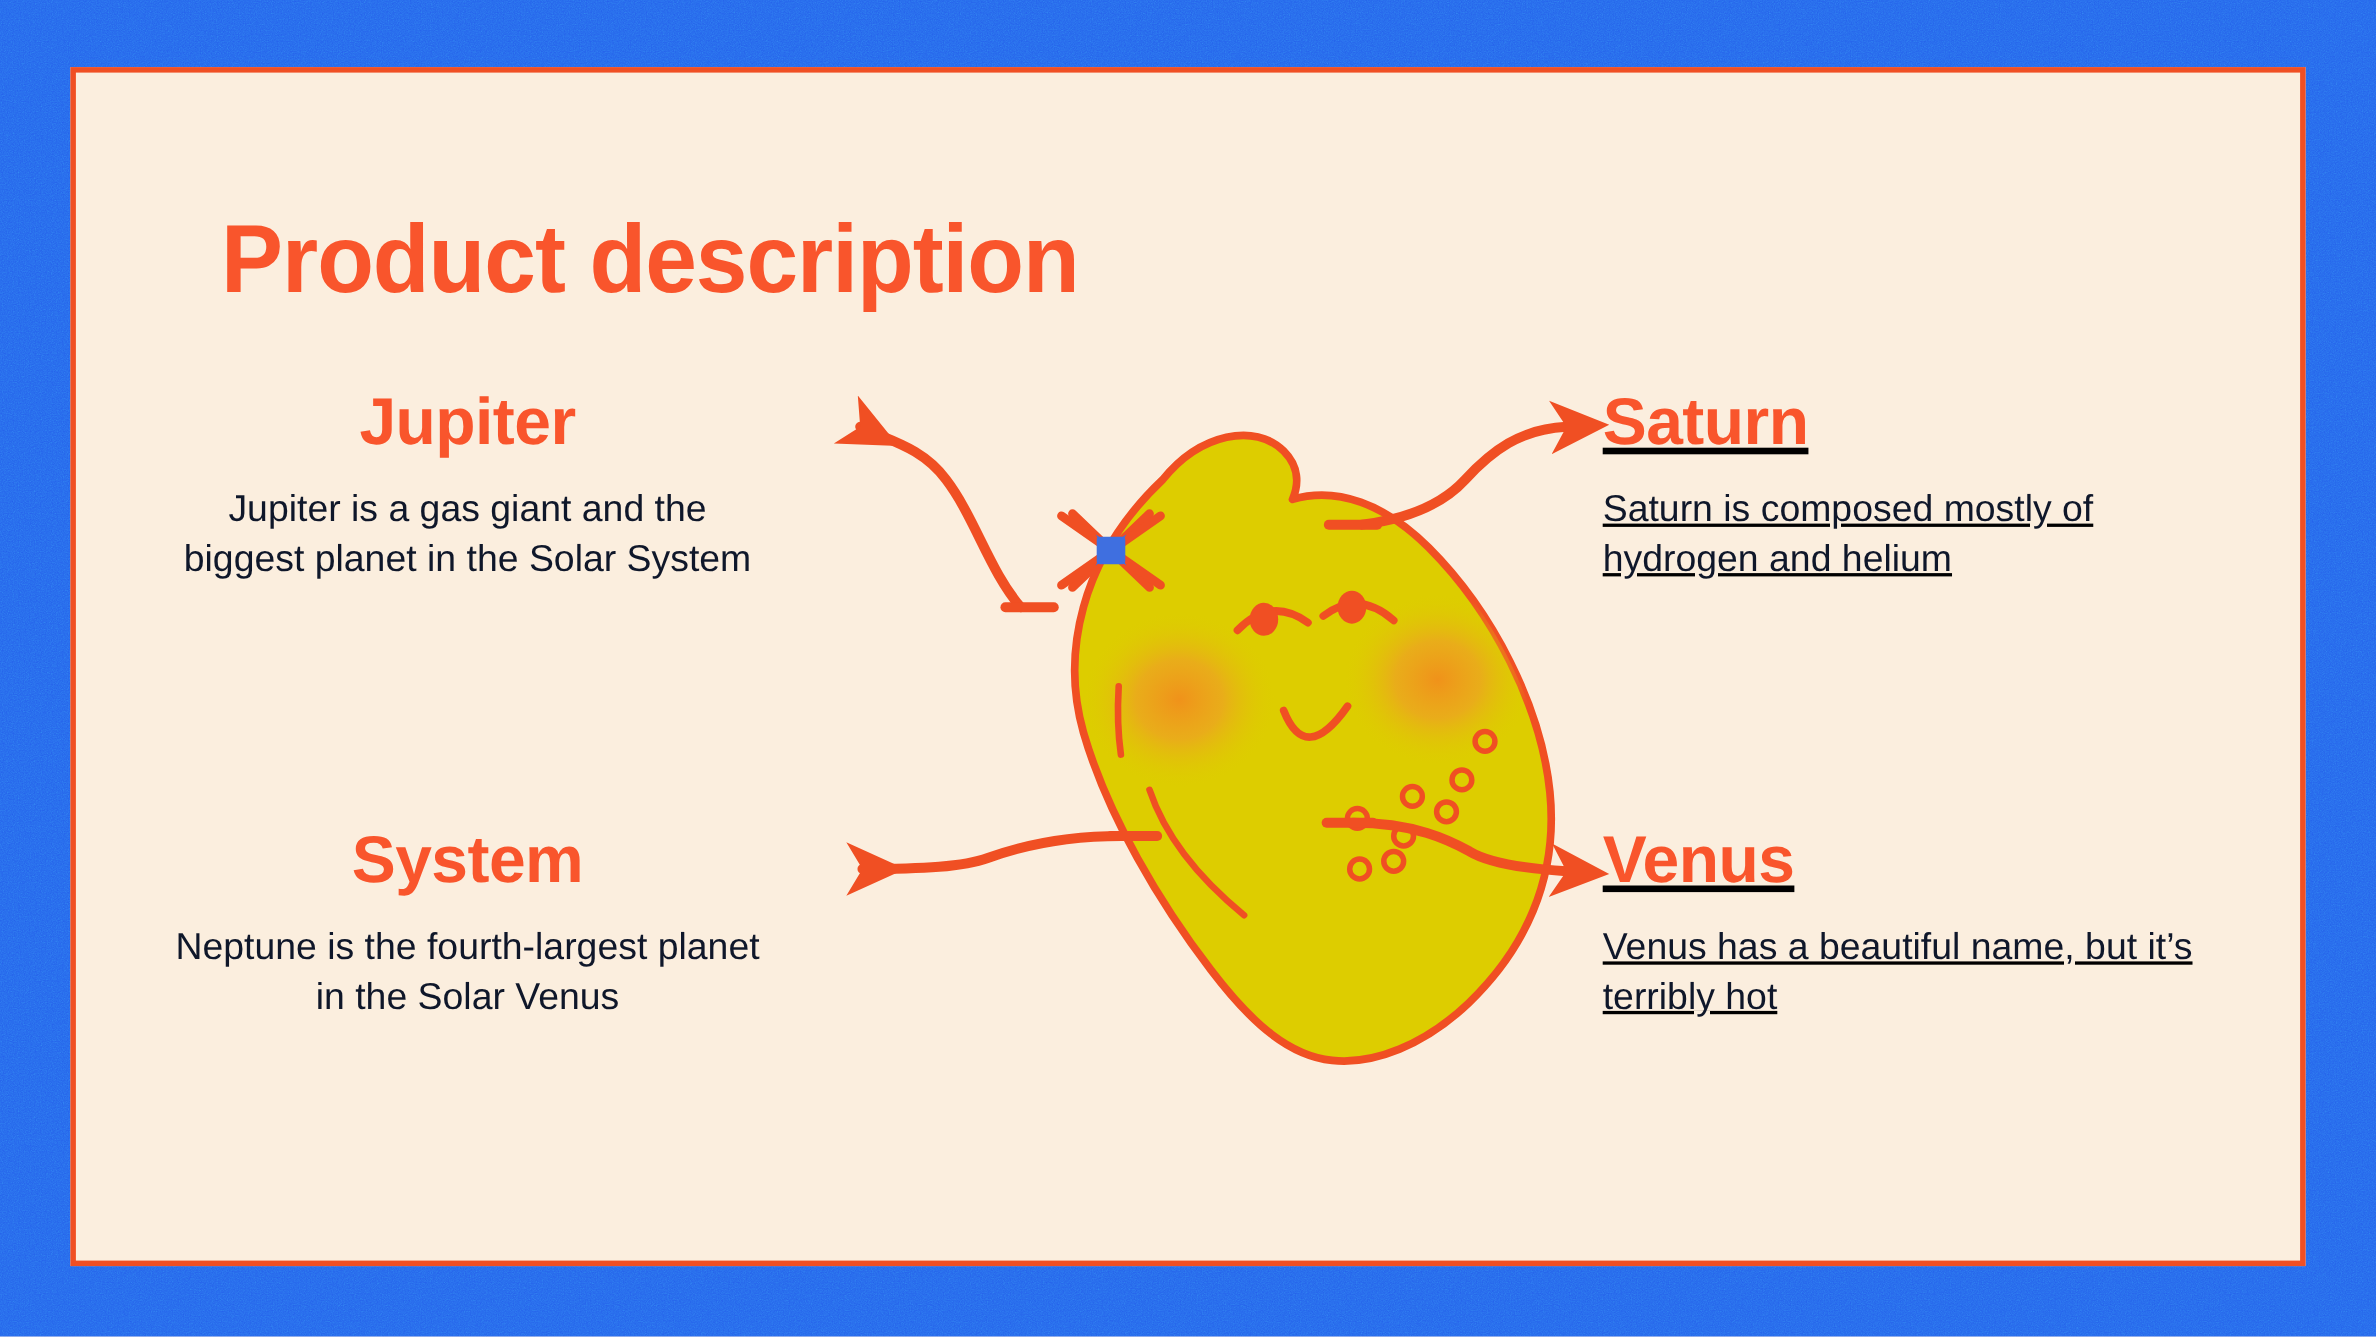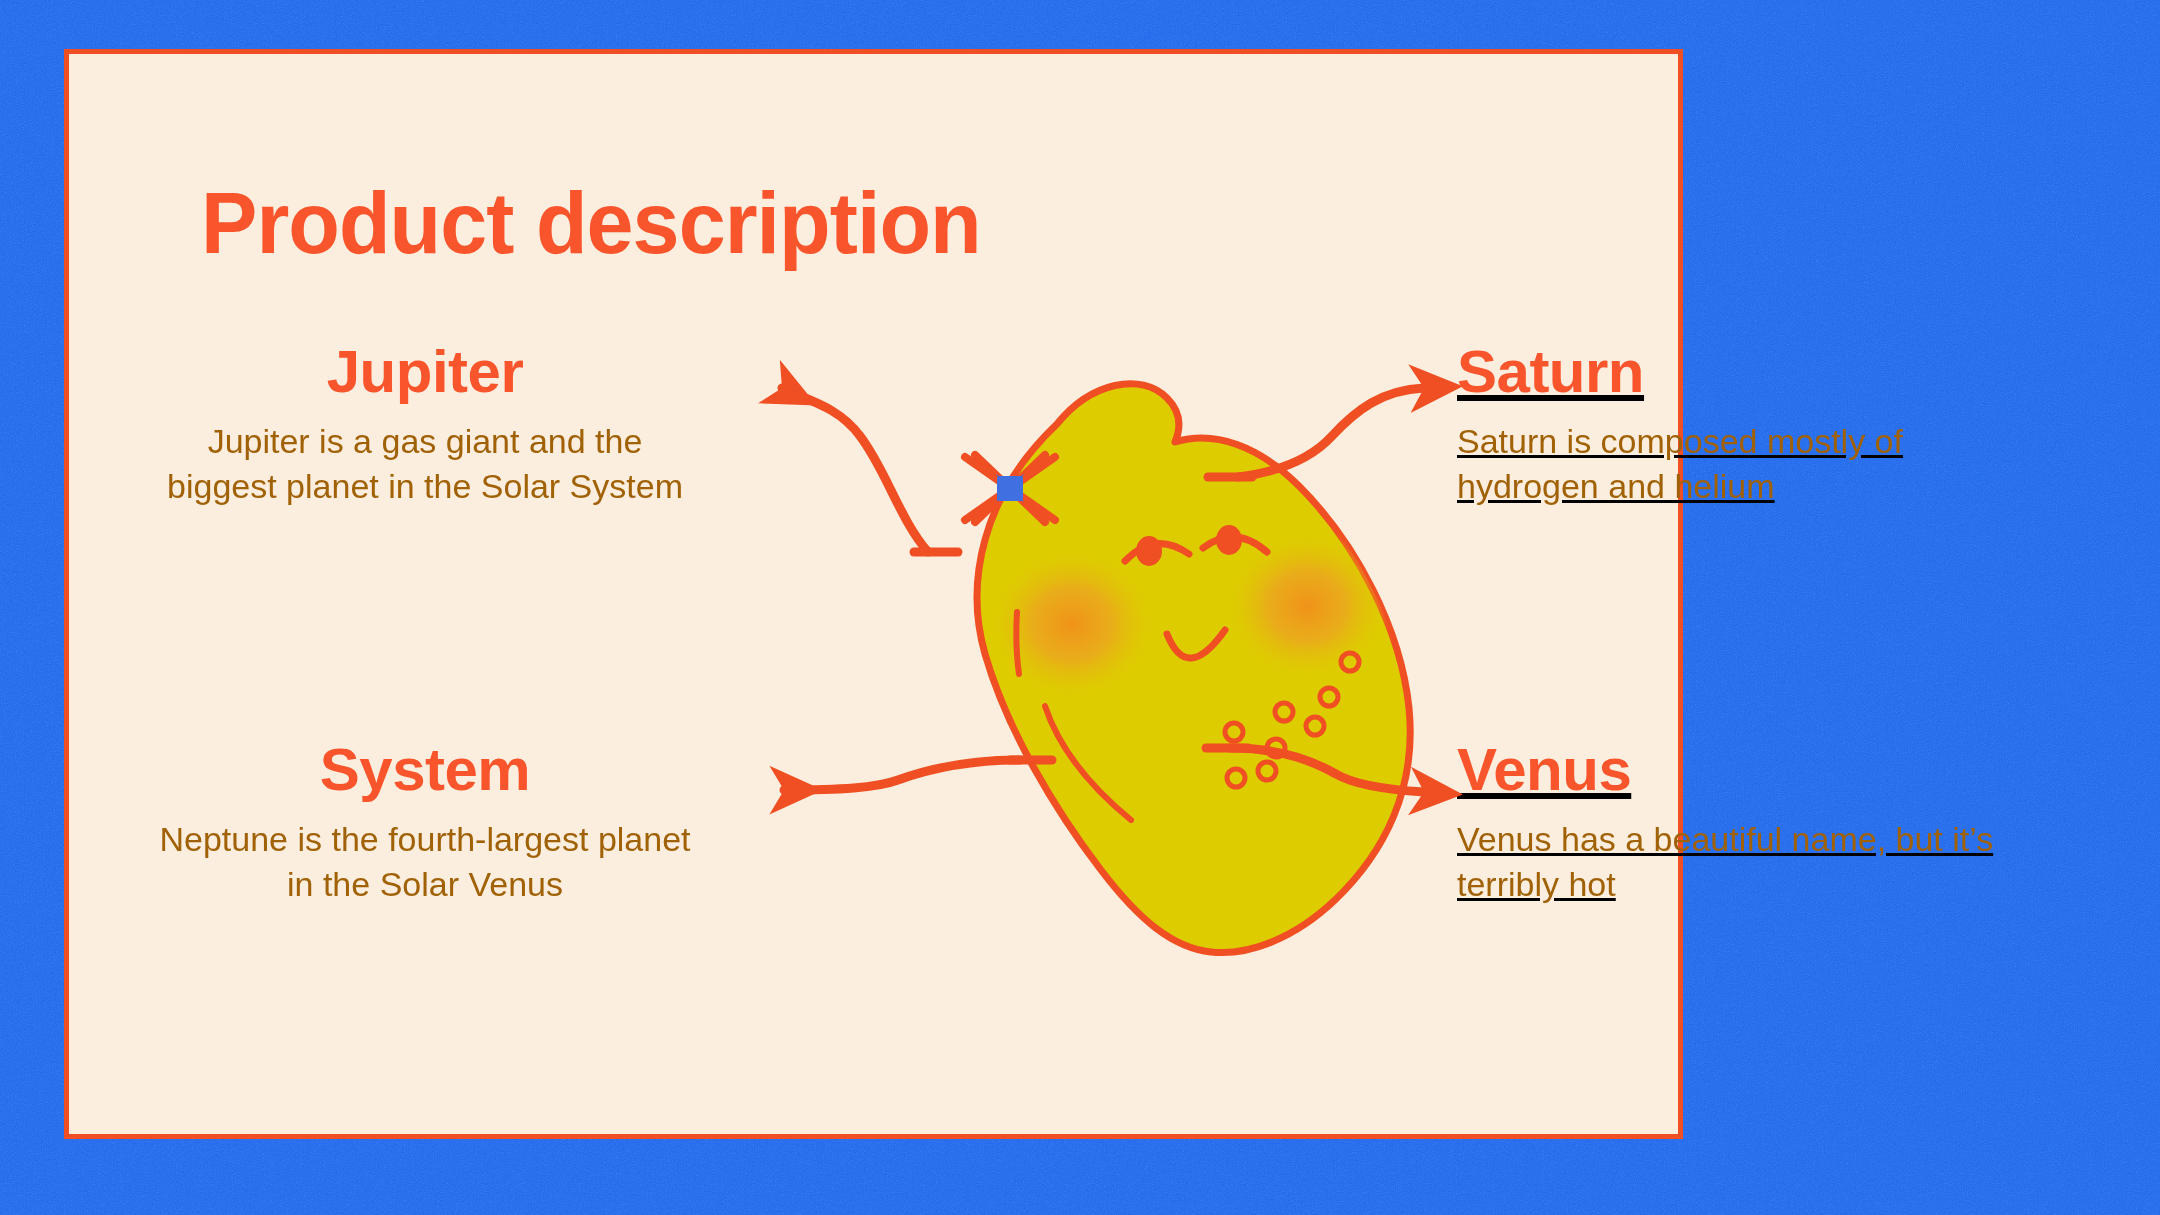--- a/index.html
+++ b/index.html
@@ -18,22 +18,22 @@
   
   #noise-layer {
     position:absolute; inset:0;
     pointer-events:none;
     opacity:.55;
     mix-blend-mode:overlay;
   }
 
   #slide-card {
     position:absolute;
-    left:64px; top:49px;
-    width:1619px; height:1090px;
+    left:64px; top:61px;
+    width:2032px; height:1090px;
     background:#fbeede;
     border:5px solid #f04f23;
   }
 
   #page-title {
     position:absolute;
     left:132px; top:118px;
     font-size:88px;
     font-weight:bold;
     color:#f9552c;
@@ -51,24 +51,24 @@
 
   .planet-name {
     font-size:60px;
     font-weight:bold;
     color:#f9552c;
     line-height:1.05;
     letter-spacing:-.5px;
   }
 
   .planet-desc {
-    margin-top:16px;
+    margin-top:26px;
     font-size:34px;
     line-height:1.33;
-    color:#a16207;
+    color:#0f172a;
     font-weight:400;
   }
 
   #block-jupiter { left:150px;  top:347px; }
   #block-neptune { left:150px;  top:745px; }
   #block-saturn  { left:1452px; top:347px; }
   #block-venus   { left:1452px; top:745px; }
 
   
   #lemon-illustration {

